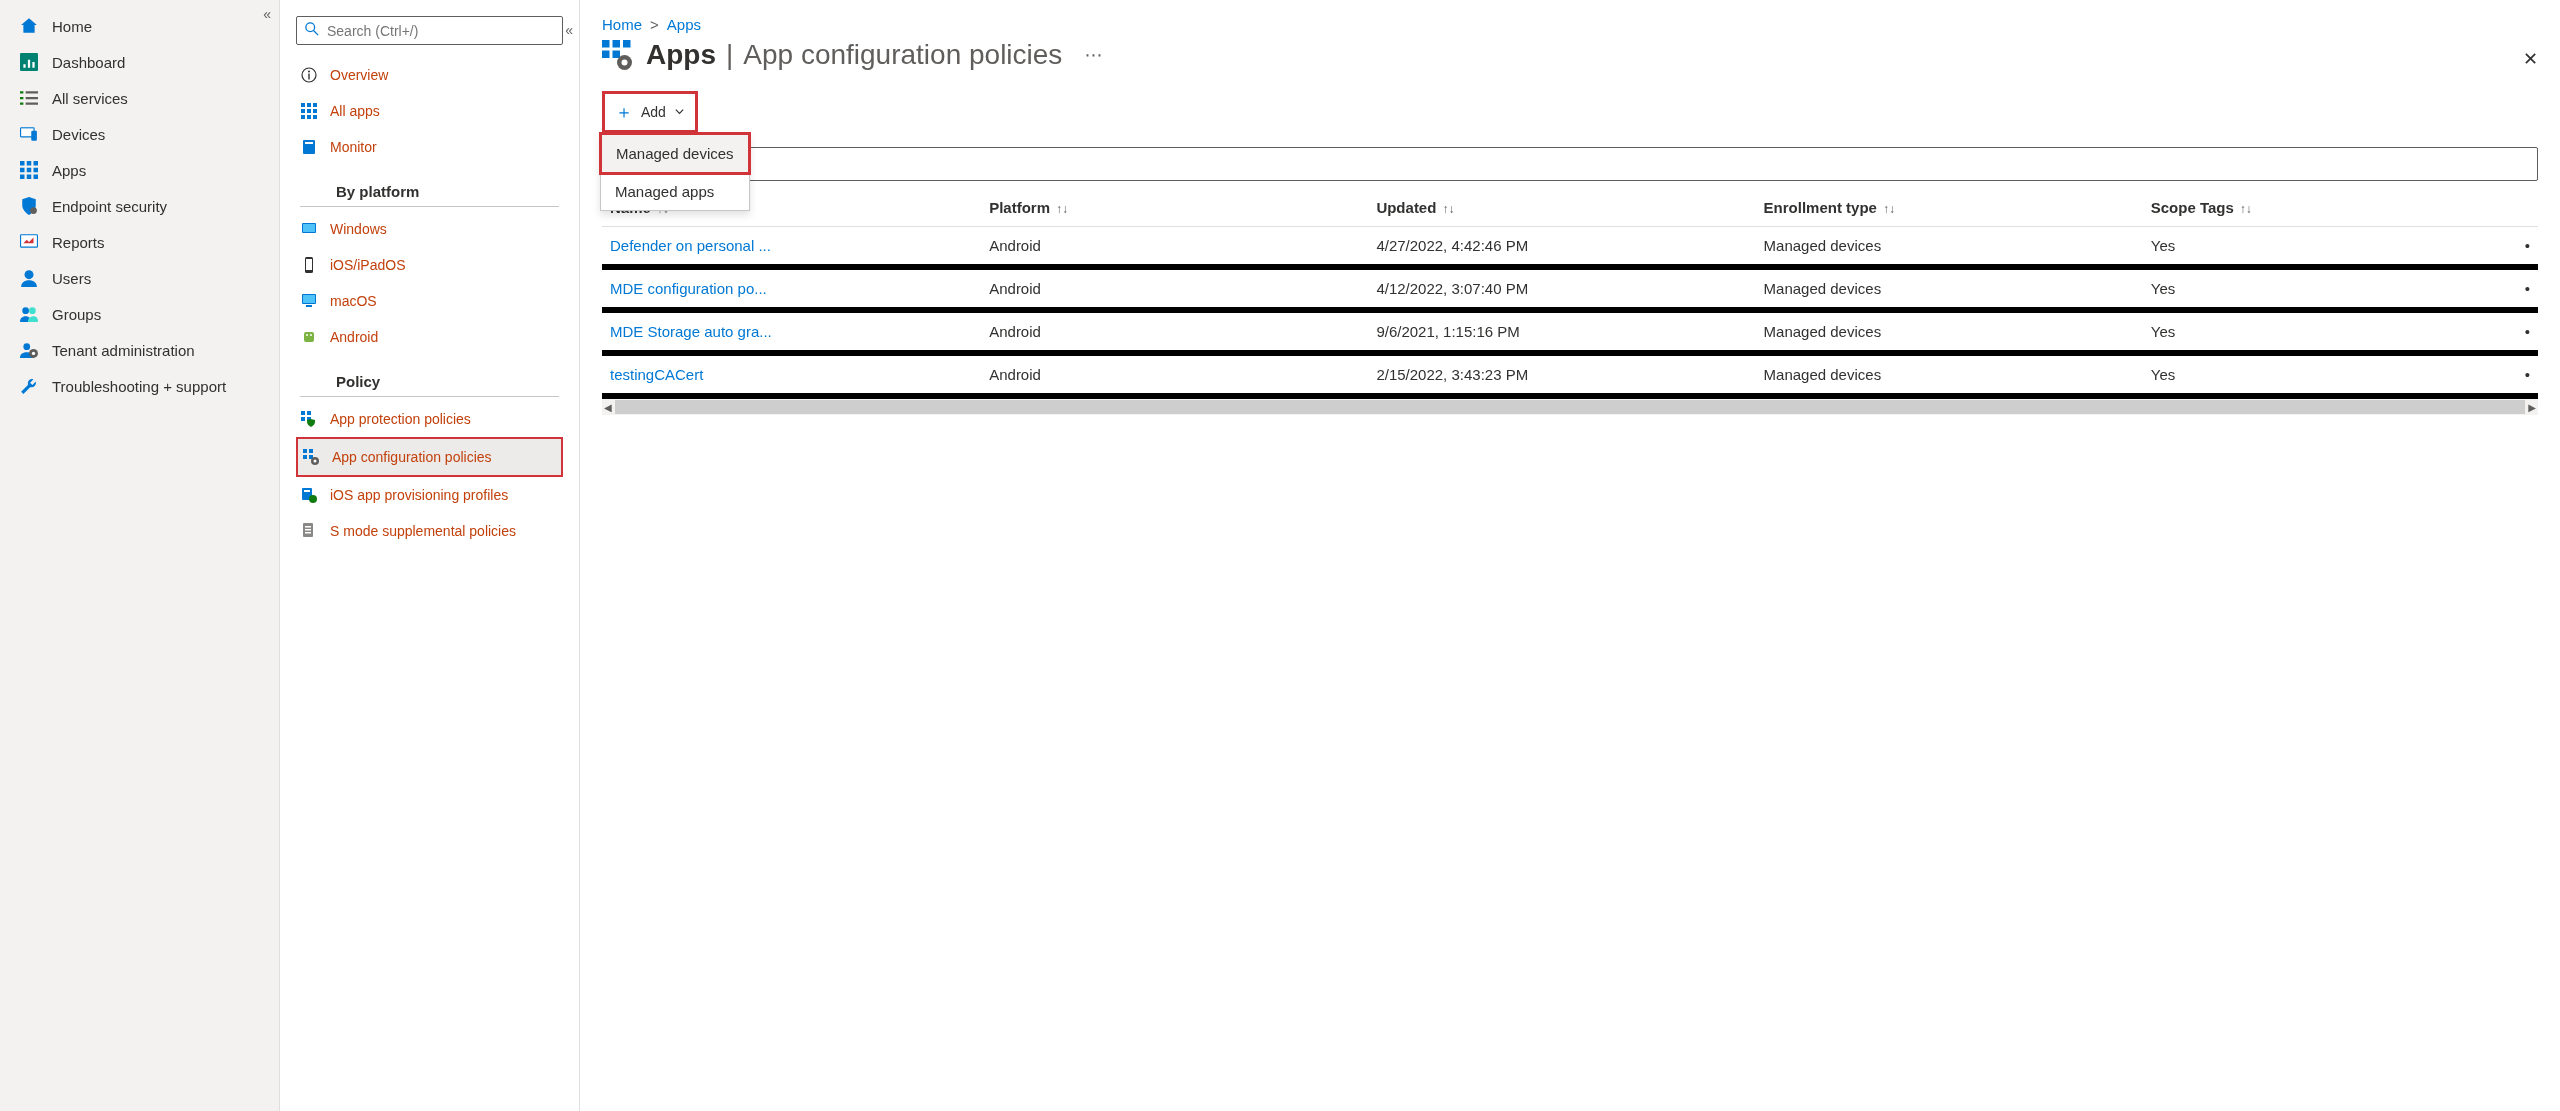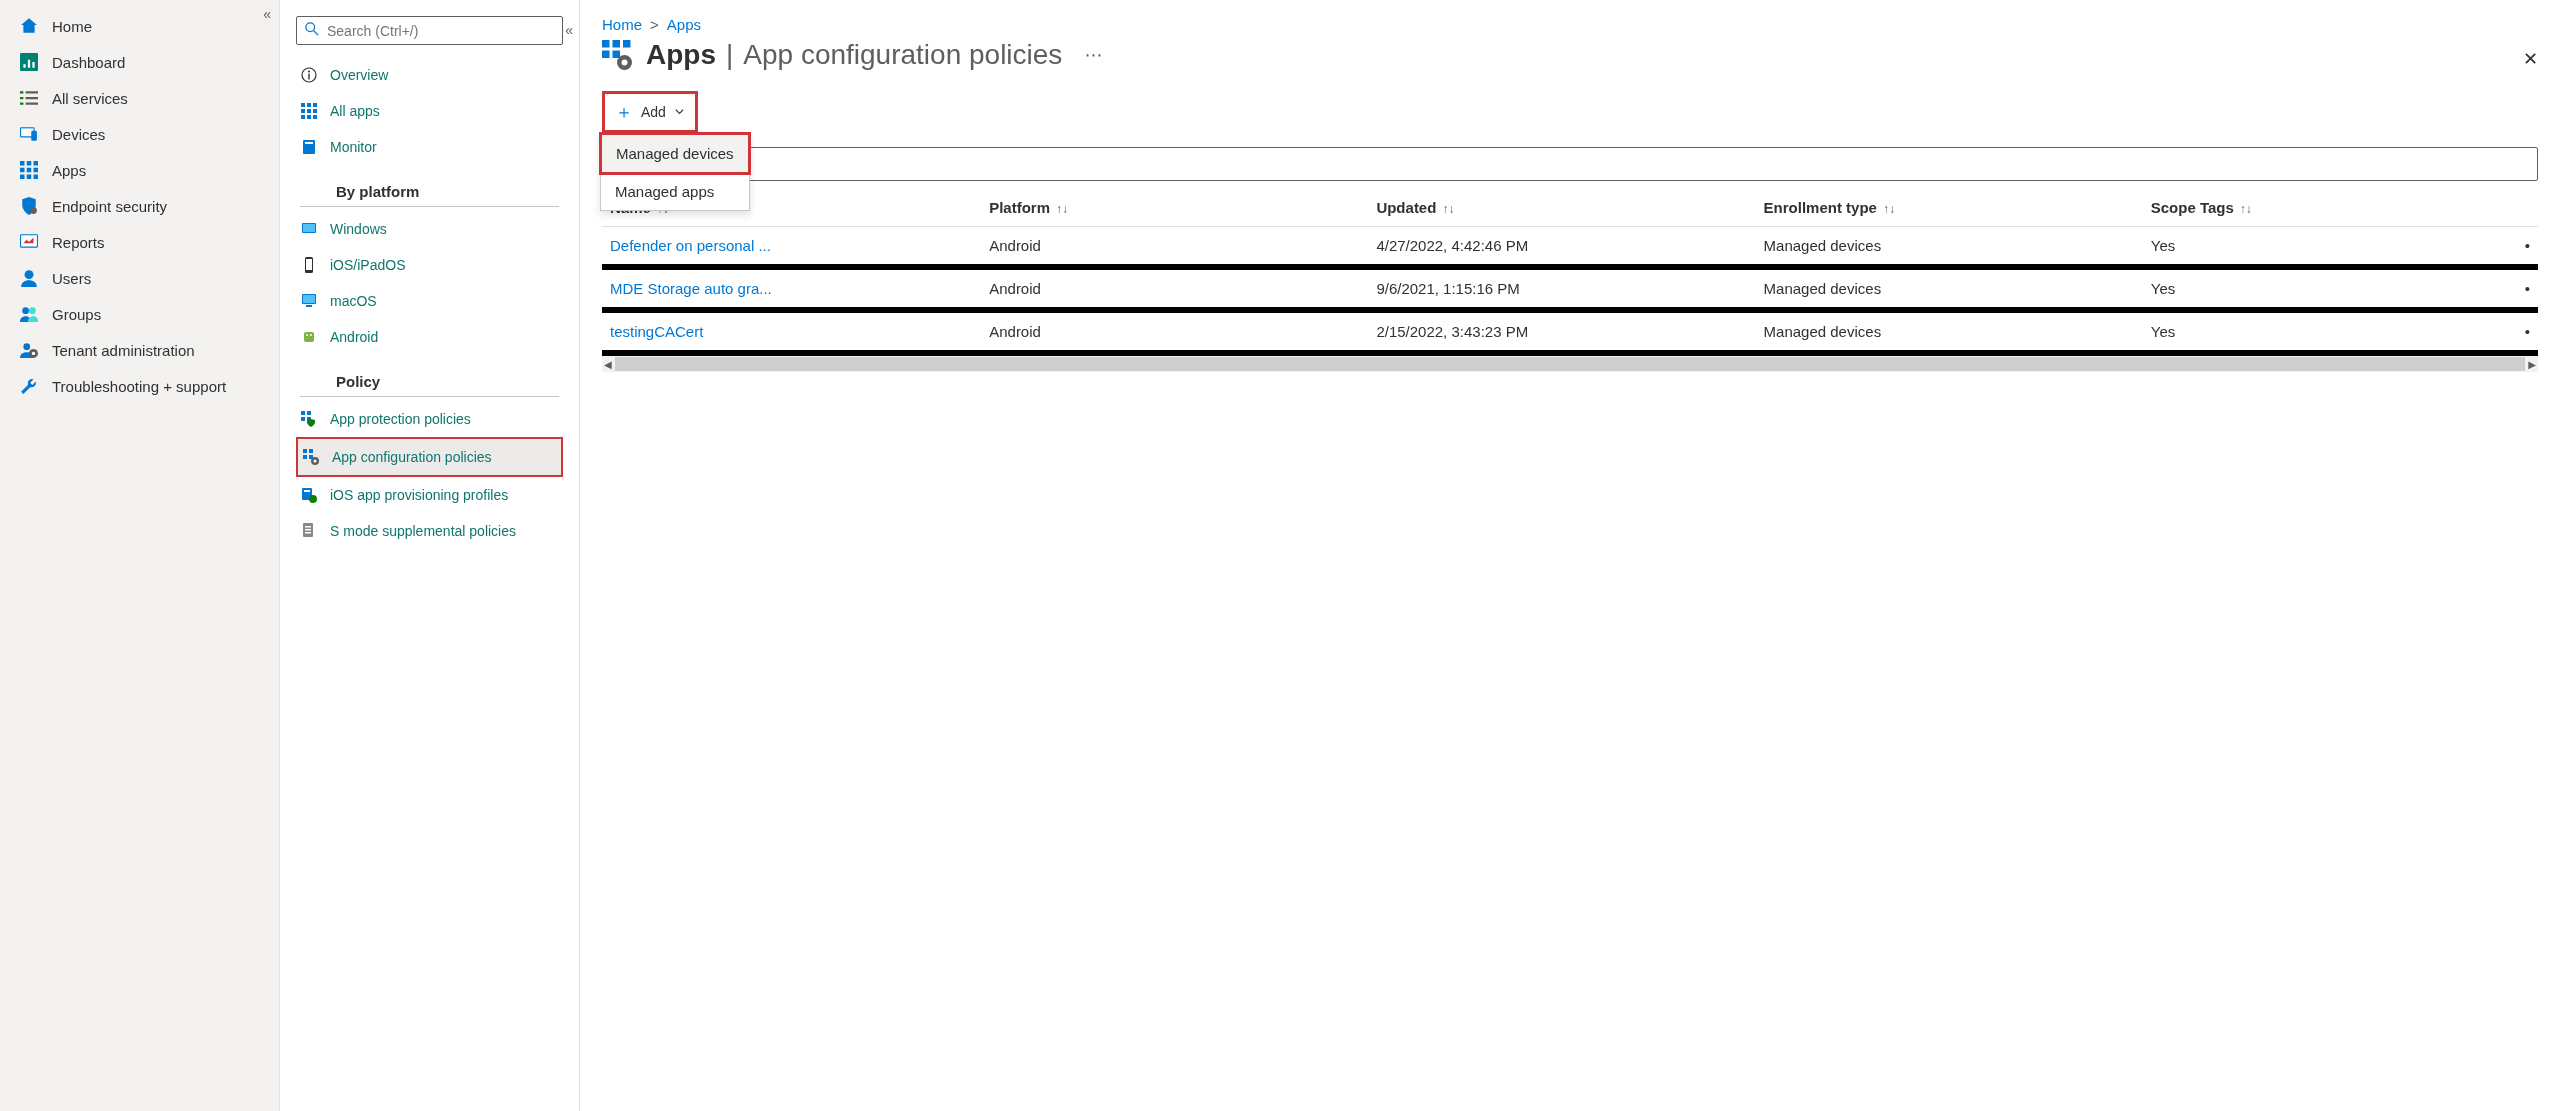--- a/index.html
+++ b/index.html
@@ -78,21 +78,21 @@
       right: 6px;
       cursor: pointer;
       color: #605e5c;
     }
     .sub-nav-item {
       display: flex;
       align-items: center;
       gap: 12px;
       padding: 9px 4px;
       cursor: pointer;
-      color: #0f766e;
+      color: #c2410c;
     }
     .sub-nav-item.selected {
       background: #edebe9;
       border: 2px solid #d13438;
     }
     .sub-section-title {
       font-weight: 600;
       font-size: 15px;
       padding: 18px 4px 6px 4px;
       margin-left: 36px;
@@ -592,20 +592,28 @@
           <th style="width:20%"><span>Enrollment type</span><span class="sort-arrows">↑↓</span></th>
           <th style="width:18%"><span>Scope Tags</span><span class="sort-arrows">↑↓</span></th>
           <th style="width:2%"></th>
         </tr>
       </thead>
       <tbody id="table-body">
           <tr>
             <td class="link-cell">Defender on personal ...</td>
             <td>Android</td>
             <td>4/27/2022, 4:42:46 PM</td>
+            <td>Managed devices</td>
+            <td>Yes</td>
+            <td class="row-more">•</td>
+          </tr>
+          <tr>
+            <td class="link-cell">MDE configuration po...</td>
+            <td>Android</td>
+            <td>4/12/2022, 3:07:40 PM</td>
             <td>Managed devices</td>
             <td>Yes</td>
             <td class="row-more">•</td>
           </tr>
           <tr>
             <td class="link-cell">MDE Storage auto gra...</td>
             <td>Android</td>
             <td>9/6/2021, 1:15:16 PM</td>
             <td>Managed devices</td>
             <td>Yes</td>

